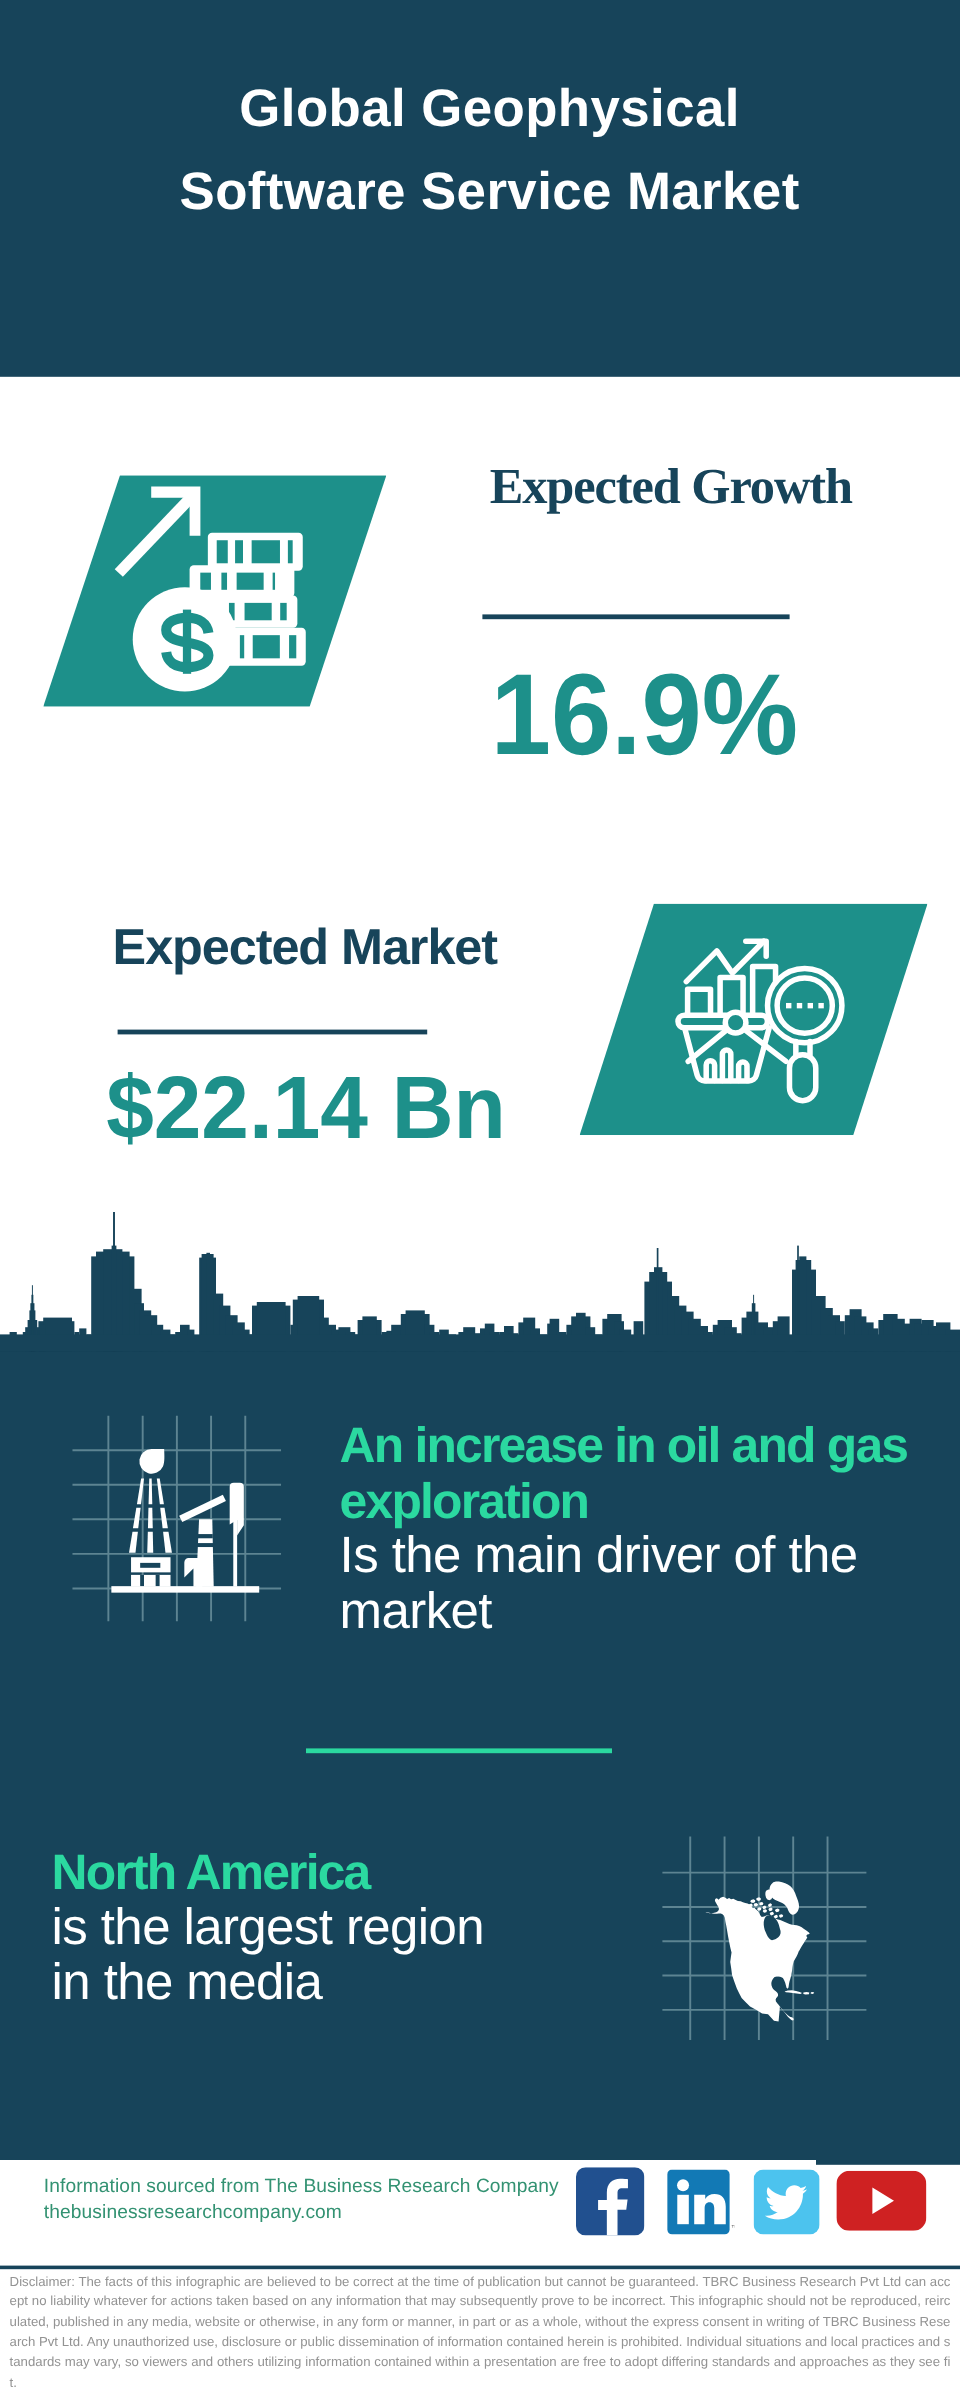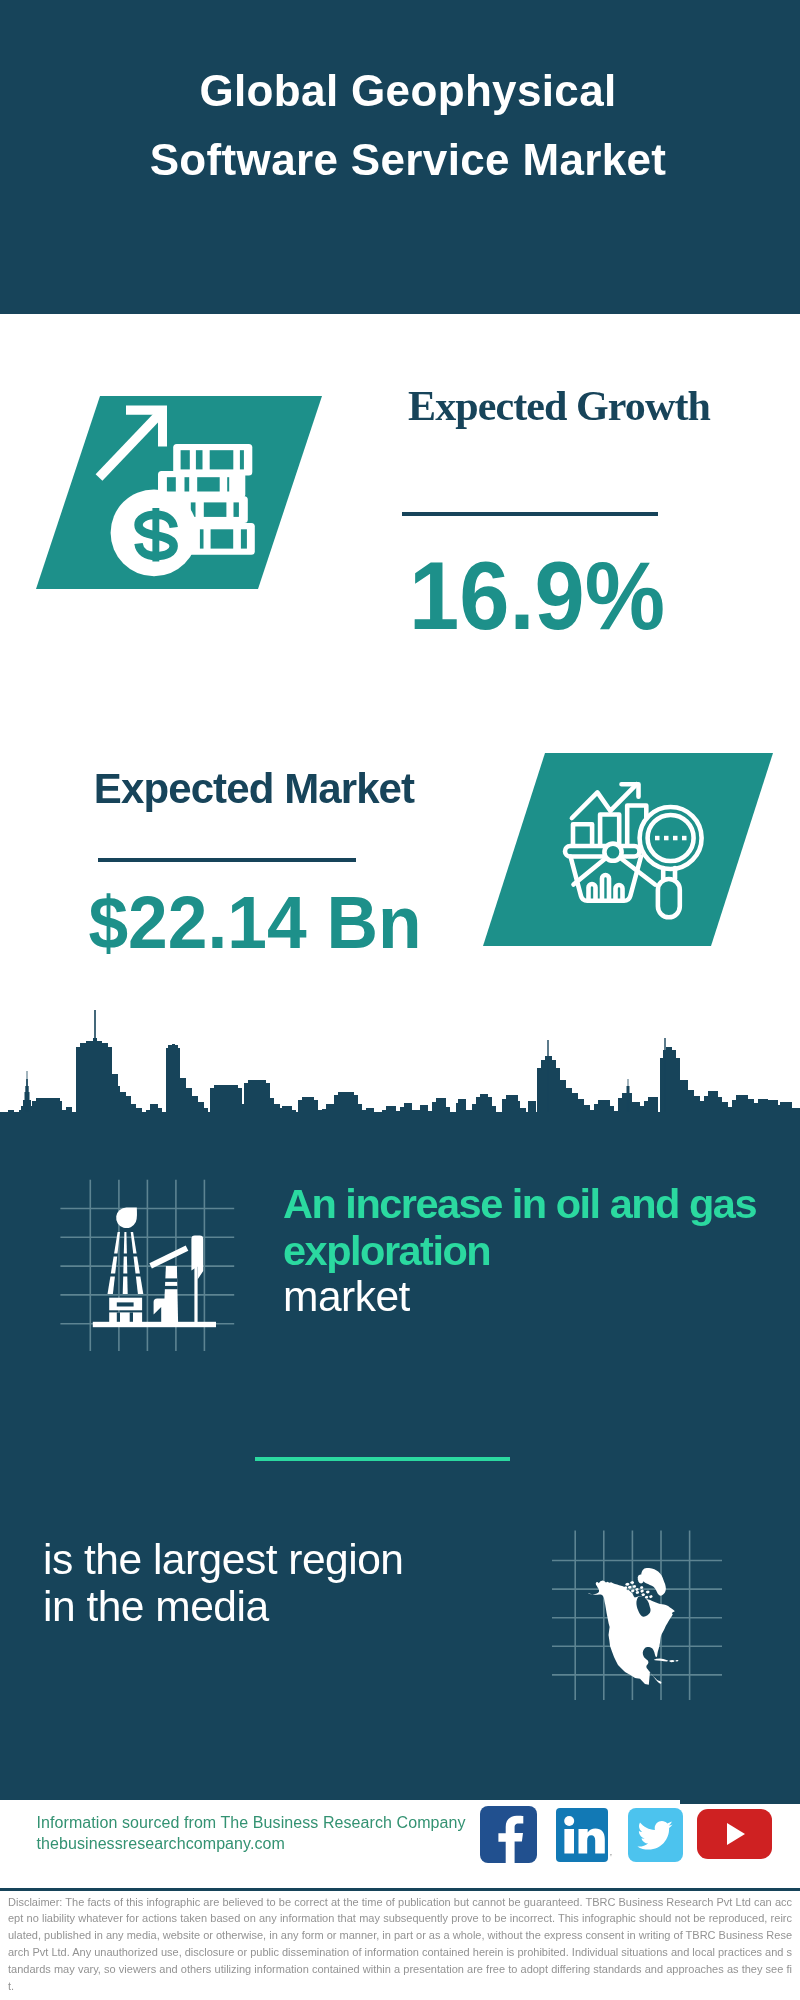--- a/index.html
+++ b/index.html
@@ -315,25 +315,27 @@
       <g fill="#ffffff">
         <path d="M95.6,124.0 a3.6,3.6 0 0 1 3.6,-3.6 L107.0,120.4 a3.6,3.6 0 0 1 3.6,3.6 L110.6,144.2 L103.2,144.2 L103.2,129.0 L95.6,136.5 Z"></path>
         <path d="M133.4,61.0 a3.4,3.4 0 0 1 3.4,-3.4 L141.8,57.6 a3.4,3.4 0 0 1 3.4,3.4 L145.2,93.0 L139.6,101.5 L139.6,88.5 L133.4,92.5 Z"></path>
         <rect x="136.4" y="88.0" width="3.2" height="56.2"></rect>
         <rect x="34.8" y="143.8" width="123.2" height="5.4"></rect>
       </g>
     </svg>
   <div class="facttext" style="left:283px;top:1181px;width:480px;">
     <div class="hl">An increase in oil and gas</div>
     <div class="hl">exploration</div>
+    <div>Is the main driver of the</div>
     <div>market</div>
   </div>
   <div class="factrule" style="left:255px;top:1457px;width:255px;"></div>
 
   <div class="facttext" style="left:43px;top:1537px;width:510px;">
+    <div class="hl">North America</div>
     <div>is the largest region</div>
     <div>in the media</div>
   </div>
   <svg style="position:absolute;left:552px;top:1528px;" width="176" height="176" viewBox="0 0 176 176" class="icon-namap">
       <g stroke="#5d8492" stroke-width="1.6">
         <line x1="23.2" y1="2.5" x2="23.2" y2="172.0"></line>
         <line x1="51.8" y1="2.5" x2="51.8" y2="172.0"></line>
         <line x1="80.4" y1="2.5" x2="80.4" y2="172.0"></line>
         <line x1="109.0" y1="2.5" x2="109.0" y2="172.0"></line>
         <line x1="137.6" y1="2.5" x2="137.6" y2="172.0"></line>

